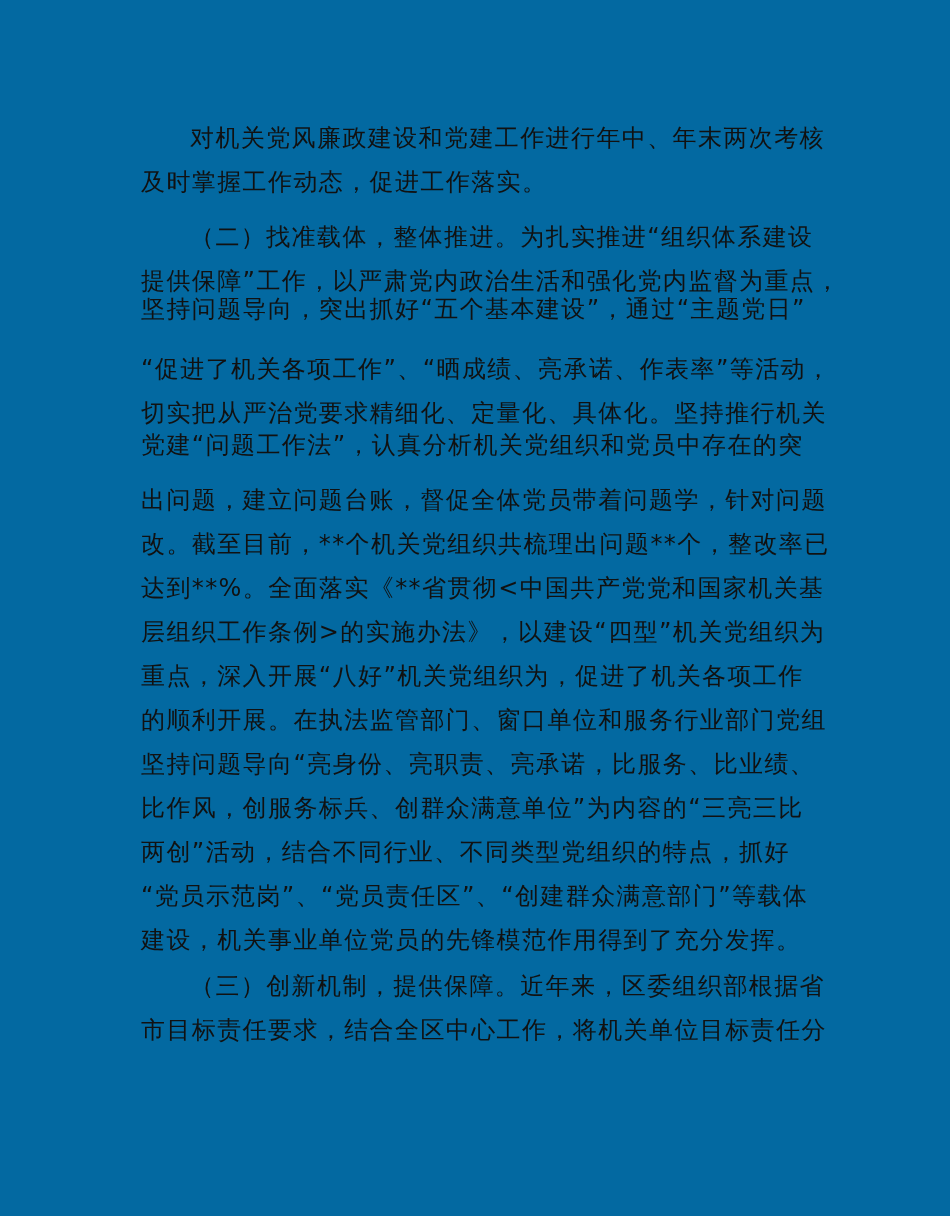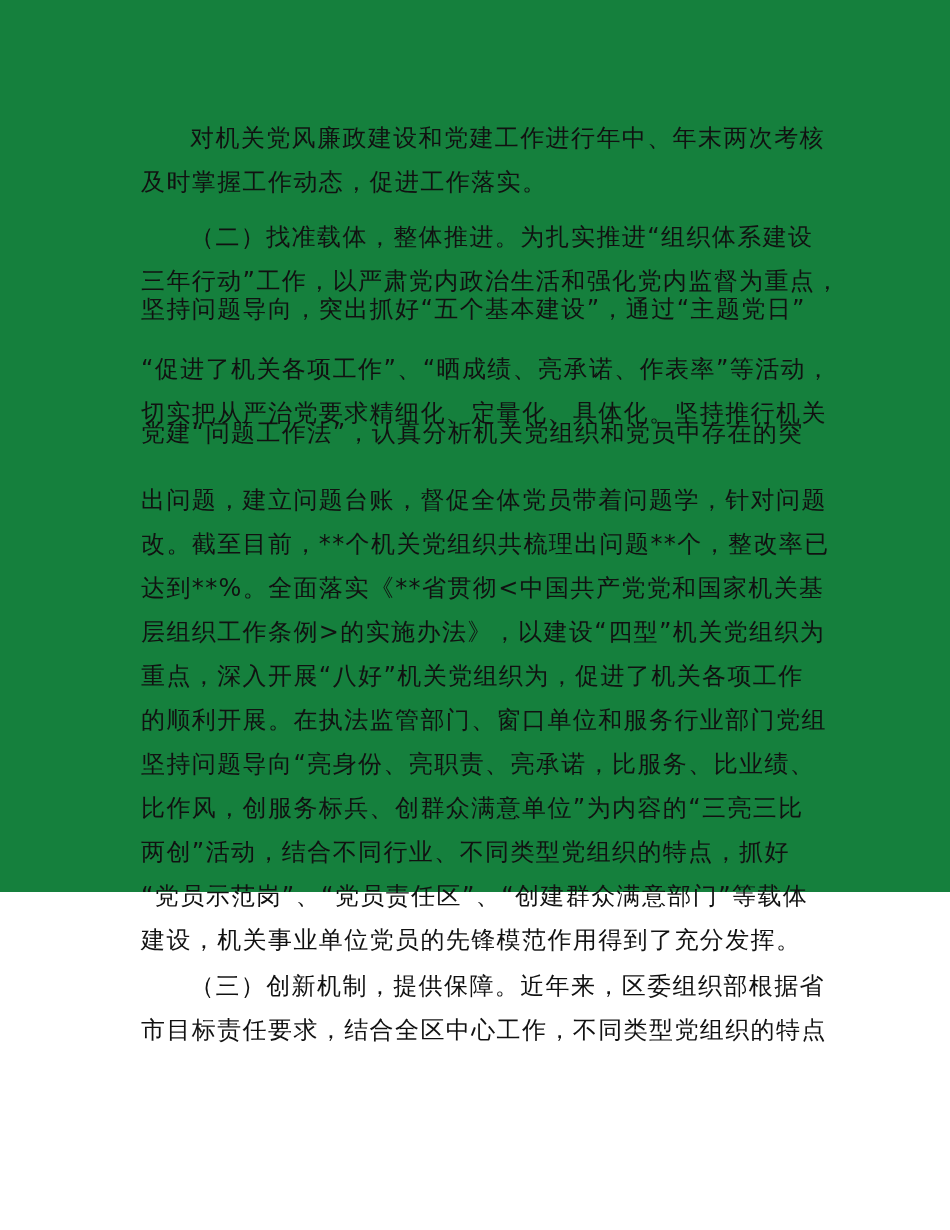--- a/index.html
+++ b/index.html
@@ -12,22 +12,22 @@
       height: 1230px;
       position: relative;
       overflow: hidden;
       font-family: "DejaVu Sans", "Liberation Sans", sans-serif;
       color: #111111;
     }
     .page {
       position: absolute;
       left: 0; top: 0;
       width: 950px;
-      height: 892px;
-      background: #15803d;
+      height: 1216px;
+      background: #0369a1;
     }
     .line {
       position: absolute;
       left: 141px;
       width: 700px;
       height: 34px;
       font-size: 24px;
       line-height: 34px;
       white-space: nowrap;
       letter-spacing: 1.4px;
@@ -39,36 +39,36 @@
 
 <div class="page">
 
   <div>
     <div class="line indent" style="top:121px">对机关党风廉政建设和党建工作进行年中、年末两次考核</div>
     <div class="line" style="top:165px">及时掌握工作动态，促进工作落实。</div>
   </div>
 
   <div>
     <div class="line indent" style="top:220px">（二）找准载体，整体推进。为扎实推进“组织体系建设</div>
-    <div class="line" style="top:264px">三年行动”工作，以严肃党内政治生活和强化党内监督为重点，</div>
+    <div class="line" style="top:264px">提供保障”工作，以严肃党内政治生活和强化党内监督为重点，</div>
     <div class="line" style="top:292px">坚持问题导向，突出抓好“五个基本建设”，通过“主题党日”</div>
     <div class="line" style="top:352px">“促进了机关各项工作”、“晒成绩、亮承诺、作表率”等活动，</div>
     <div class="line" style="top:396px">切实把从严治党要求精细化、定量化、具体化。坚持推行机关</div>
-    <div class="line" style="top:416px">党建“问题工作法”，认真分析机关党组织和党员中存在的突</div>
+    <div class="line" style="top:428px">党建“问题工作法”，认真分析机关党组织和党员中存在的突</div>
     <div class="line" style="top:483px">出问题，建立问题台账，督促全体党员带着问题学，针对问题</div>
     <div class="line" style="top:527px">改。截至目前，**个机关党组织共梳理出问题**个，整改率已</div>
     <div class="line" style="top:571px">达到**%。全面落实《**省贯彻&lt;中国共产党党和国家机关基</div>
     <div class="line" style="top:615px">层组织工作条例&gt;的实施办法》，以建设“四型”机关党组织为</div>
     <div class="line" style="top:659px">重点，深入开展“八好”机关党组织为，促进了机关各项工作</div>
     <div class="line" style="top:703px">的顺利开展。在执法监管部门、窗口单位和服务行业部门党组</div>
     <div class="line" style="top:747px">坚持问题导向“亮身份、亮职责、亮承诺，比服务、比业绩、</div>
     <div class="line" style="top:791px">比作风，创服务标兵、创群众满意单位”为内容的“三亮三比</div>
     <div class="line" style="top:835px">两创”活动，结合不同行业、不同类型党组织的特点，抓好</div>
     <div class="line" style="top:879px">“党员示范岗”、“党员责任区”、“创建群众满意部门”等载体</div>
     <div class="line" style="top:923px">建设，机关事业单位党员的先锋模范作用得到了充分发挥。</div>
   </div>
 
   <div>
     <div class="line indent" style="top:969px">（三）创新机制，提供保障。近年来，区委组织部根据省</div>
-    <div class="line" style="top:1013px">市目标责任要求，结合全区中心工作，不同类型党组织的特点</div>
+    <div class="line" style="top:1013px">市目标责任要求，结合全区中心工作，将机关单位目标责任分</div>
   </div>
 
 </div>
 
 </body></html>

